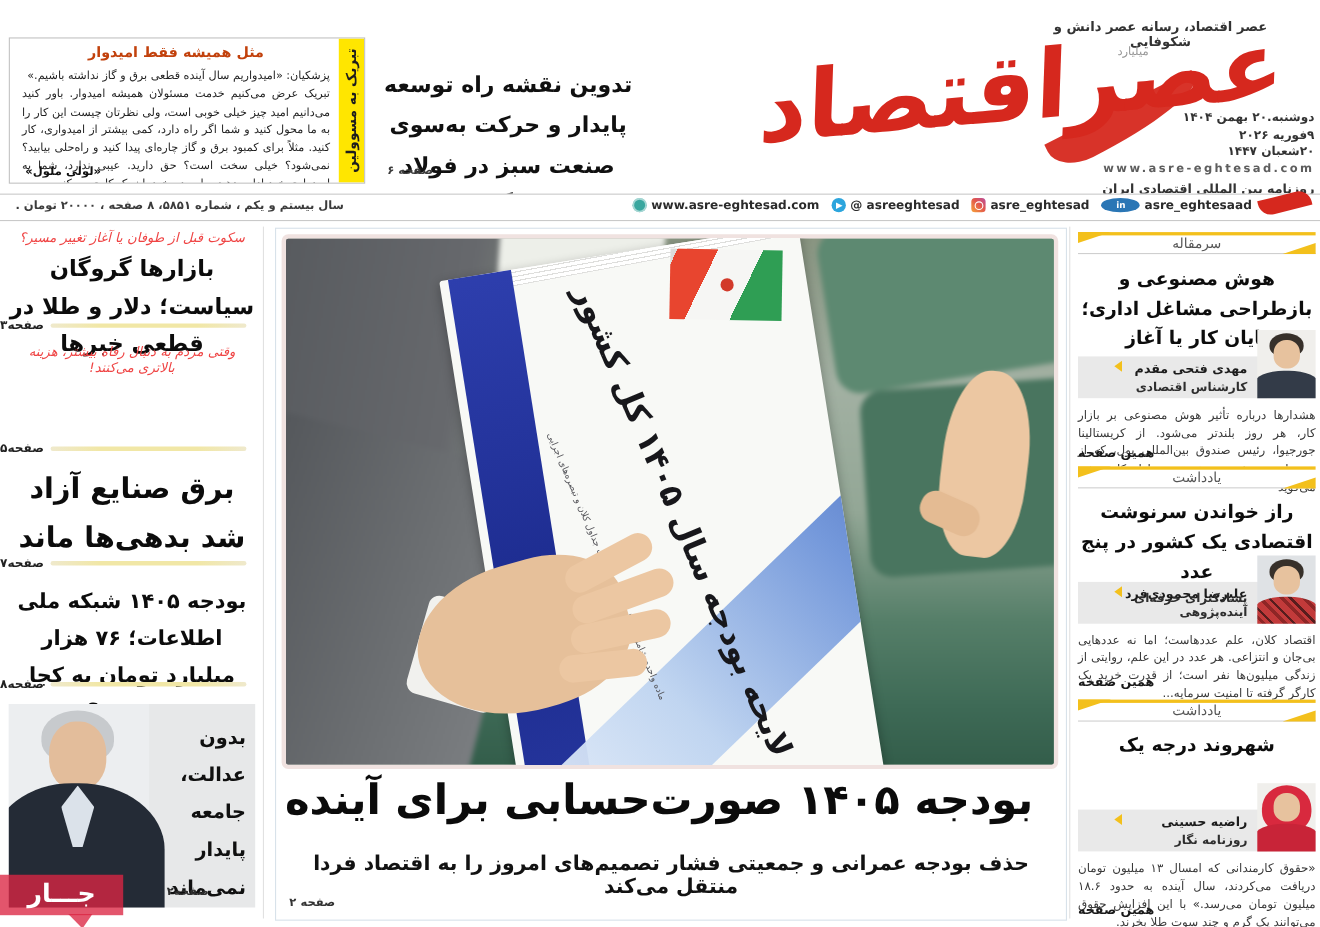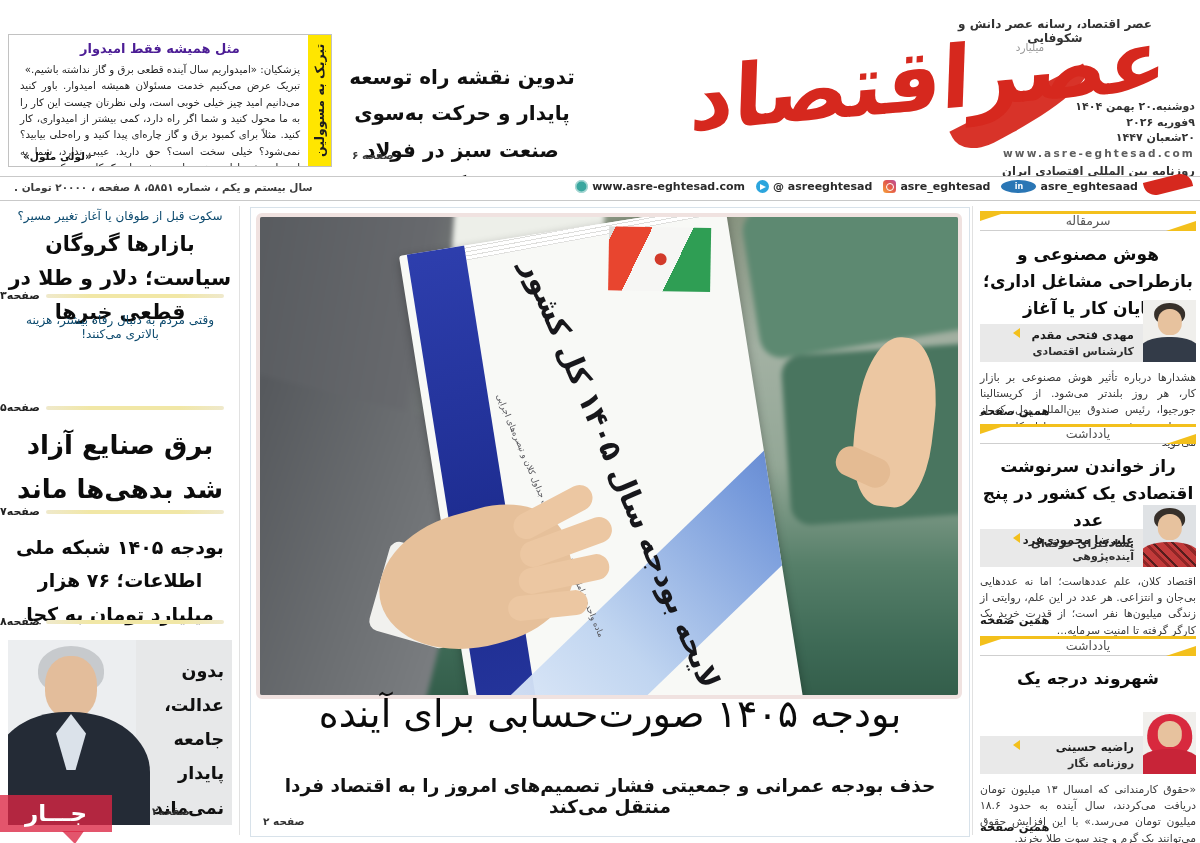--- a/index.html
+++ b/index.html
@@ -21,21 +21,21 @@
   .paper-sub{margin-top:3px;font-size:11.5px !important;}
   .sg-head{position:absolute;left:346px;top:35px;width:232px;text-align:center;
         font-size:20px;font-weight:bold;line-height:1.82;color:#101010;margin-top:24px;}
   .sg-page{position:absolute;left:352px;top:149px;font-size:10.5px;font-weight:bold;color:#3a3a3a;}
 
   
   .cg-box{position:absolute;left:8px;top:34px;width:322px;height:131px;border:1px solid #c2c2c2;background:#fff;overflow:hidden;}
   .cg-strip{position:absolute;right:0;top:0;bottom:0;width:23px;background:#ffe600;
         display:flex;align-items:center;justify-content:center;overflow:visible;}
   .cg-strip span{transform:rotate(-90deg);white-space:nowrap;font-size:12.5px;font-weight:bold;color:#1d1d1d;letter-spacing:1px;}
-  .cg-title{position:absolute;right:30px;left:10px;top:6px;text-align:center;font-size:13px;font-weight:bold;color:#4c1d95;}
+  .cg-title{position:absolute;right:30px;left:10px;top:6px;text-align:center;font-size:13px;font-weight:bold;color:#c2410c;}
   .cg-body{position:absolute;right:31px;left:11px;top:27px;font-size:10.2px;line-height:1.6;color:#1f1f1f;
         text-align:justify;white-space:pre-line;}
   .cg-sig{position:absolute;left:14px;bottom:4px;font-size:10.5px;font-weight:bold;color:#111;}
 
   
   .bar{position:absolute;left:0;right:0;top:176px;height:23px;border-top:1px solid #c9c9c9;border-bottom:1px solid #c9c9c9;background:#fff;}
   .edition{position:absolute;left:14px;top:181px;font-size:10.5px;font-weight:bold;color:#3c3c3c;}
   .socials{position:absolute;right:62px;top:180px;display:flex;gap:11px;align-items:center;direction:ltr;
         font-size:11px;color:#2b2b2b;font-weight:bold;}
   .soc{display:flex;align-items:center;gap:4px;}
@@ -48,21 +48,21 @@
   .icon-ig::before{content:'';position:absolute;inset:2.5px;border:1.5px solid #fff;border-radius:50%;}
   .icon-in{width:35px;height:13px;border-radius:50%;background:#2a76b5;color:#fff;font-size:8px;font-weight:bold;
         text-align:center;line-height:13px;font-family:"DejaVu Sans",sans-serif;}
   .swash{position:absolute;right:8px;top:177px;width:48px;height:15px;background:#d6281e;
         transform:rotate(-14deg);border-radius:0 12px 0 12px;}
 
   
   .vsep{position:absolute;top:206px;bottom:8px;width:1px;background:#e1e1e1;}
 
   
-  .kicker{position:absolute;left:8px;width:224px;text-align:center;font-size:12px;color:#0c4a6e;}
+  .kicker{position:absolute;left:8px;width:224px;text-align:center;font-size:12px;color:#ef4444;font-style:italic;}
   .lc-head{position:absolute;left:8px;width:224px;text-align:center;font-weight:bold;color:#0c0c0c;}
   .pageline{position:absolute;left:0;width:224px;display:flex;align-items:center;gap:6px;direction:ltr;}
   .pl-label{font-size:11px;font-weight:bold;color:#222;direction:rtl;}
   .pl-line{flex:1;height:4px;border-radius:2px;background:linear-gradient(90deg,#efe9cc,#f1e7a6 25%,#f1e7a6 75%,#efe9cc);}
 
   .pz-card{position:absolute;left:8px;top:640px;width:224px;height:185px;background:#e7e8e9;overflow:hidden;}
   .pz-photo{position:absolute;left:0;top:0;width:128px;height:185px;background:#eceef0;}
   .pz-hair{position:absolute;left:30px;top:6px;width:66px;height:48px;border-radius:50% 50% 42% 42%;background:#c7cacd;}
   .pz-face{position:absolute;left:37px;top:16px;width:52px;height:62px;border-radius:46% 46% 44% 44%;background:#e3bd9b;}
   .pz-suit{position:absolute;left:-14px;top:72px;width:156px;height:120px;border-radius:46% 50% 0 0;background:#242b36;}
@@ -116,21 +116,21 @@
   .finger{position:absolute;background:#ecc7a2;border-radius:14px;}
   .f1{left:250px;top:282px;width:86px;height:26px;transform:rotate(-28deg);}
   .f2{left:258px;top:312px;width:96px;height:26px;transform:rotate(-20deg);}
   .f3{left:258px;top:344px;width:92px;height:26px;transform:rotate(-12deg);}
   .f4{left:248px;top:376px;width:80px;height:25px;transform:rotate(-6deg);}
   .hand-right{position:absolute;left:596px;top:120px;width:78px;height:170px;transform:rotate(7deg);
         background:#ecc7a2;border-radius:46% 46% 40% 40%;}
   .thumb-right{position:absolute;left:575px;top:235px;width:56px;height:30px;transform:rotate(24deg);
         background:#e4bb93;border-radius:14px;}
 
-  .m-head{position:absolute;left:8px;right:8px;top:484px;text-align:center;font-size:38px;font-weight:normal;
+  .m-head{position:absolute;left:8px;right:8px;top:497px;text-align:left;font-size:38px;font-weight:bold;
         color:#0b0b0b;letter-spacing:-1px;}
   .m-sub{position:absolute;left:8px;right:8px;top:567px;text-align:center;font-size:18.5px;font-weight:bold;color:#121212;}
   .m-page{position:absolute;left:12px;bottom:9px;font-size:10.5px;font-weight:bold;color:#333;}
 
   
   .sec-head{position:absolute;left:980px;width:216px;height:19px;background:#fff;border-bottom:1px solid #cfcfcf;}
   .sh-bar{position:absolute;left:0;right:0;top:0;height:3px;background:#f3c01c;}
   .sh-tl{position:absolute;left:0;top:0;width:0;height:0;border-top:10px solid #f3c01c;border-right:30px solid transparent;}
   .sh-br{position:absolute;right:0;bottom:-1px;width:0;height:0;border-bottom:10px solid #f3c01c;border-left:30px solid transparent;}
   .sh-lbl{position:absolute;left:0;right:0;top:2px;text-align:center;font-size:12.5px;color:#555;}

